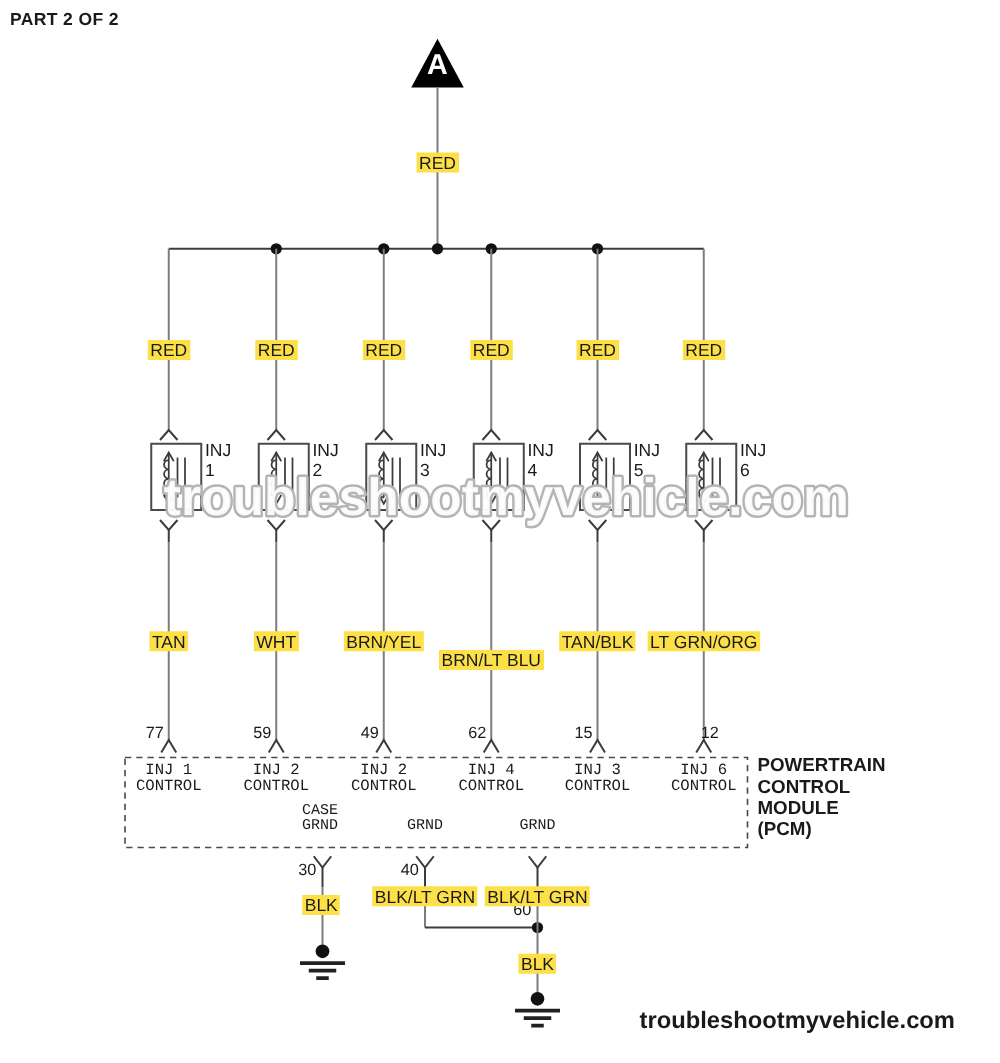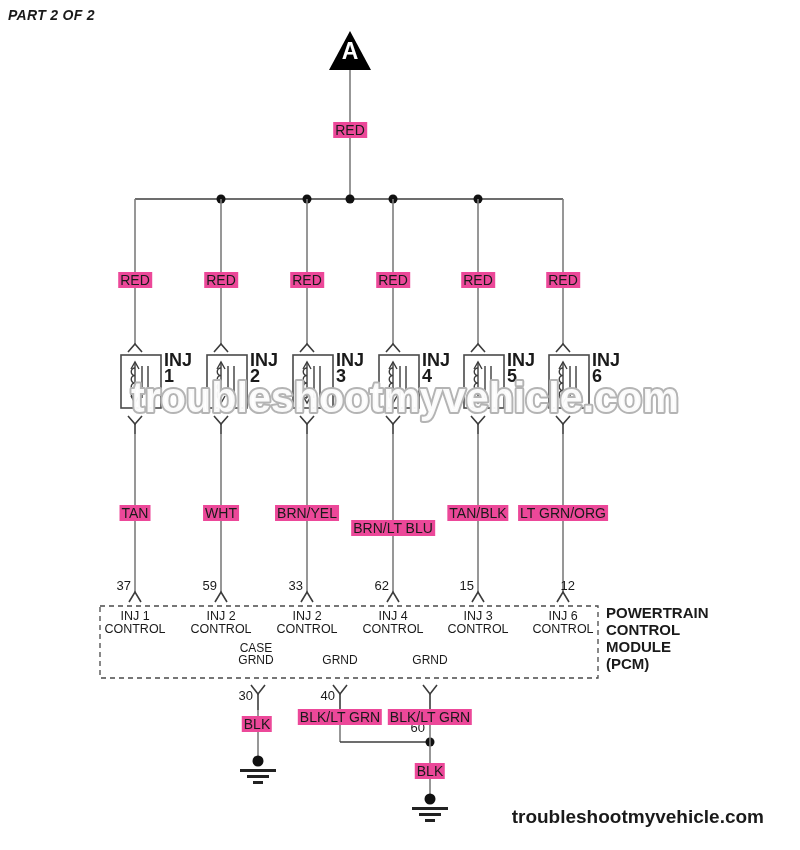--- a/index.html
+++ b/index.html
@@ -1,24 +1,24 @@
 <!DOCTYPE html>
 <html><head>
 <meta charset="utf-8">
 <style>
   html,body{margin:0;padding:0;background:#fff;}
   #stage{position:relative;width:800px;height:850px;background:#fff;overflow:hidden;
          font-family:"Liberation Sans","DejaVu Sans",sans-serif;color:#111;}
   #diagram{position:absolute;left:0;top:0;z-index:1;}
   .lbl{position:absolute;z-index:2;white-space:nowrap;font-size:14px;line-height:16px;color:#1a1a1a;}
-  .wl{transform:translateX(-50%);background:#ec4899;padding:0 2px;text-align:left;}
-  .ctr{transform:translateX(-50%);text-align:center;}
+  .wl{transform:translateX(-50%);background:#fde047;padding:0 2px;text-align:left;}
+  .ctr{transform:translateX(-50%);text-align:center;font-family:Liberation Mono, monospace;}
   .rt{text-align:right;}
-  .title{font-size:14px;font-weight:bold;letter-spacing:.3px;font-style:italic;}
-  .injlbl{font-size:18px;font-weight:bold;line-height:15.5px;}
+  .title{font-size:14px;font-weight:bold;letter-spacing:.3px;}
+  .injlbl{font-size:14px;font-weight:normal;line-height:15.5px;}
   .pin{font-size:13px;}
   .pcmcell{font-size:12.5px;line-height:13px;}
   .gfunc{font-size:12px;line-height:12.5px;}
   .pcmname{font-size:15px;font-weight:bold;line-height:17px;}
   .alet{color:#fff;font-size:23px;font-weight:bold;transform:translateX(-50%);background:transparent;}
   .site{font-size:19px;font-weight:bold;}
   #wm{position:absolute;left:0;top:360px;z-index:3;pointer-events:none;}
   #wm text{font-family:"Liberation Sans","DejaVu Sans",sans-serif;font-weight:bold;
            fill:rgba(255,255,255,0.93);stroke:#b4b4b4;stroke-width:4px;
            paint-order:stroke;stroke-linejoin:round;}
@@ -135,23 +135,23 @@
       <div>6</div>
     </div>
 
   <div class="lbl wl" style="left:135px;top:505px">TAN</div>
   <div class="lbl wl" style="left:221px;top:505px">WHT</div>
   <div class="lbl wl" style="left:307px;top:505px">BRN/YEL</div>
   <div class="lbl wl" style="left:393px;top:520px">BRN/LT BLU</div>
   <div class="lbl wl" style="left:478px;top:505px">TAN/BLK</div>
   <div class="lbl wl" style="left:563px;top:505px">LT GRN/ORG</div>
 
-  <div class="lbl pin rt" style="right:669px;top:578px">37</div>
+  <div class="lbl pin rt" style="right:669px;top:578px">77</div>
   <div class="lbl pin rt" style="right:583px;top:578px">59</div>
-  <div class="lbl pin rt" style="right:497px;top:578px">33</div>
+  <div class="lbl pin rt" style="right:497px;top:578px">49</div>
   <div class="lbl pin rt" style="right:411px;top:578px">62</div>
   <div class="lbl pin rt" style="right:326px;top:578px">15</div>
   <div class="lbl pin rt" style="right:225px;top:578px">12</div>
 
   <div class="lbl ctr pcmcell" style="left:135px;top:610px">
     <div>INJ 1</div>
       <div>CONTROL</div>
     </div>
   <div class="lbl ctr pcmcell" style="left:221px;top:610px">
     <div>INJ 2</div>

